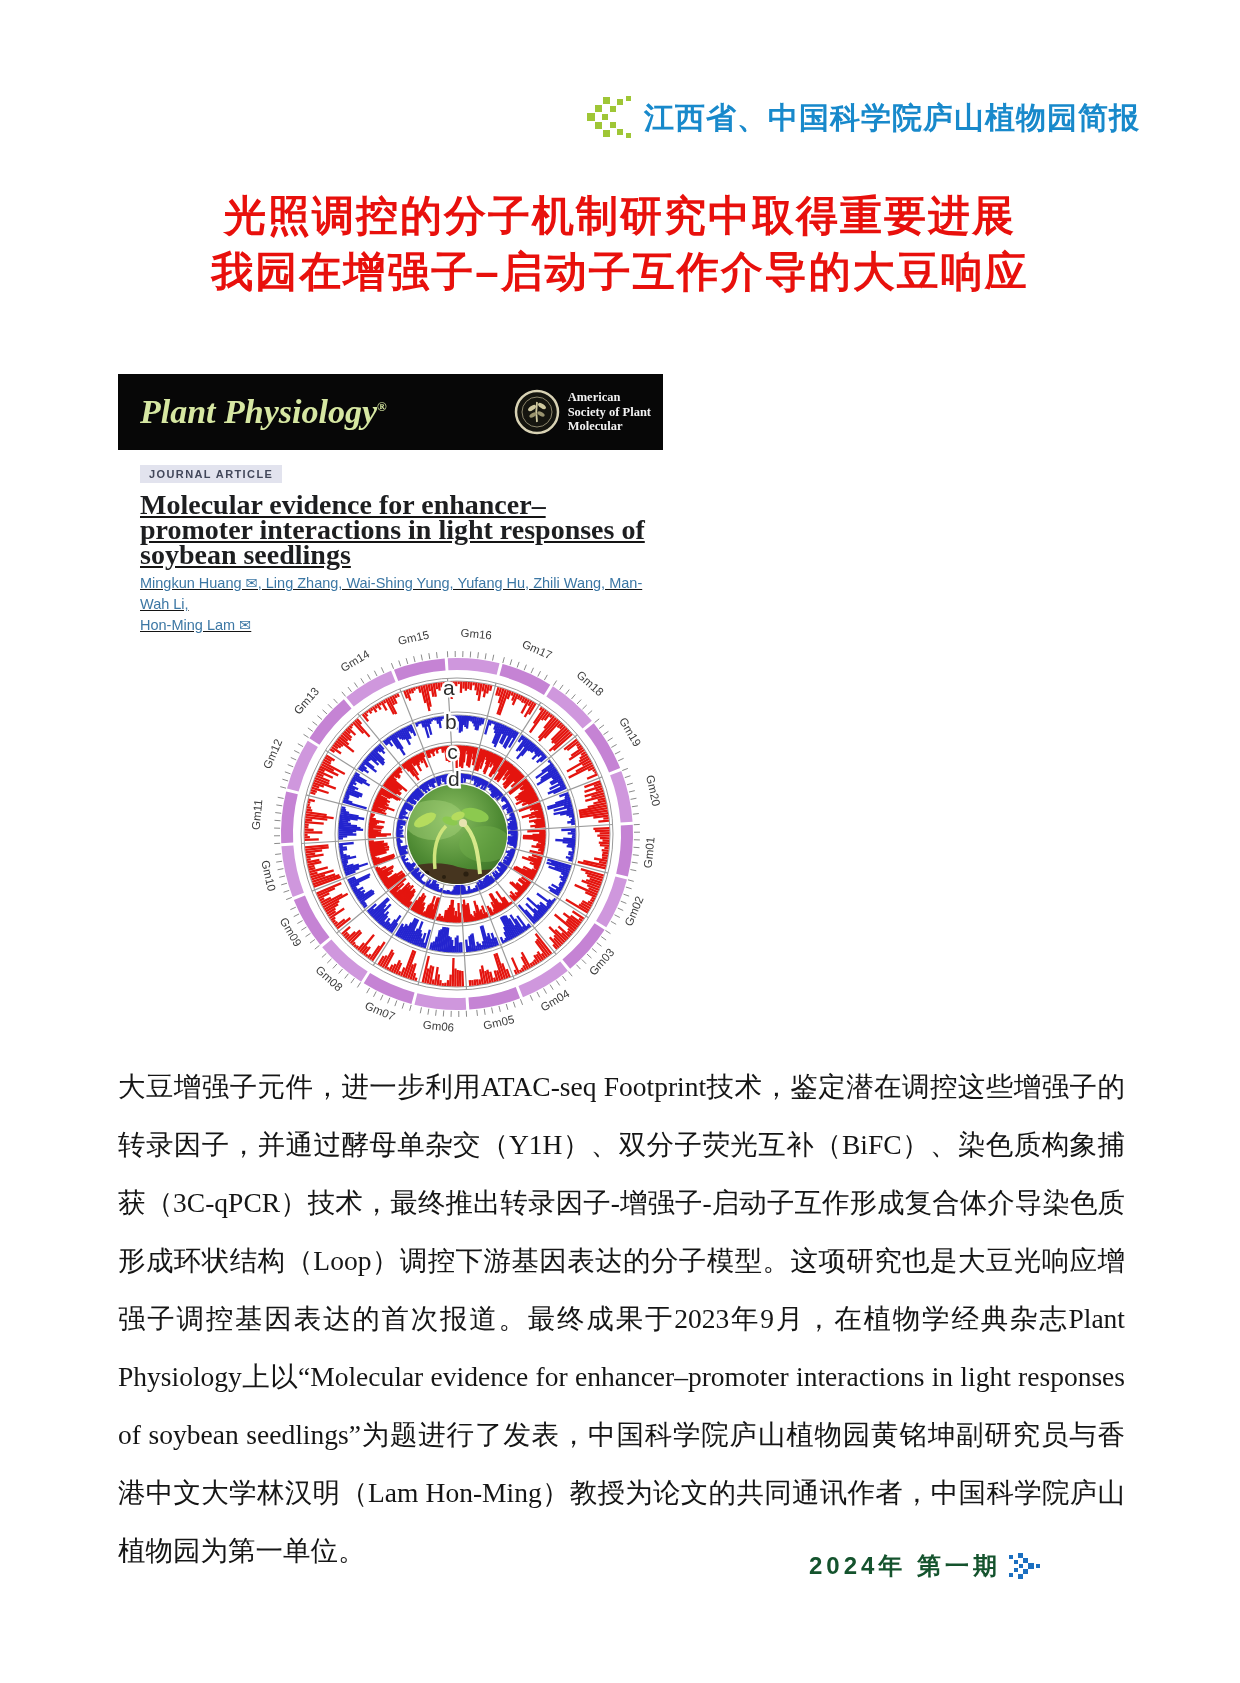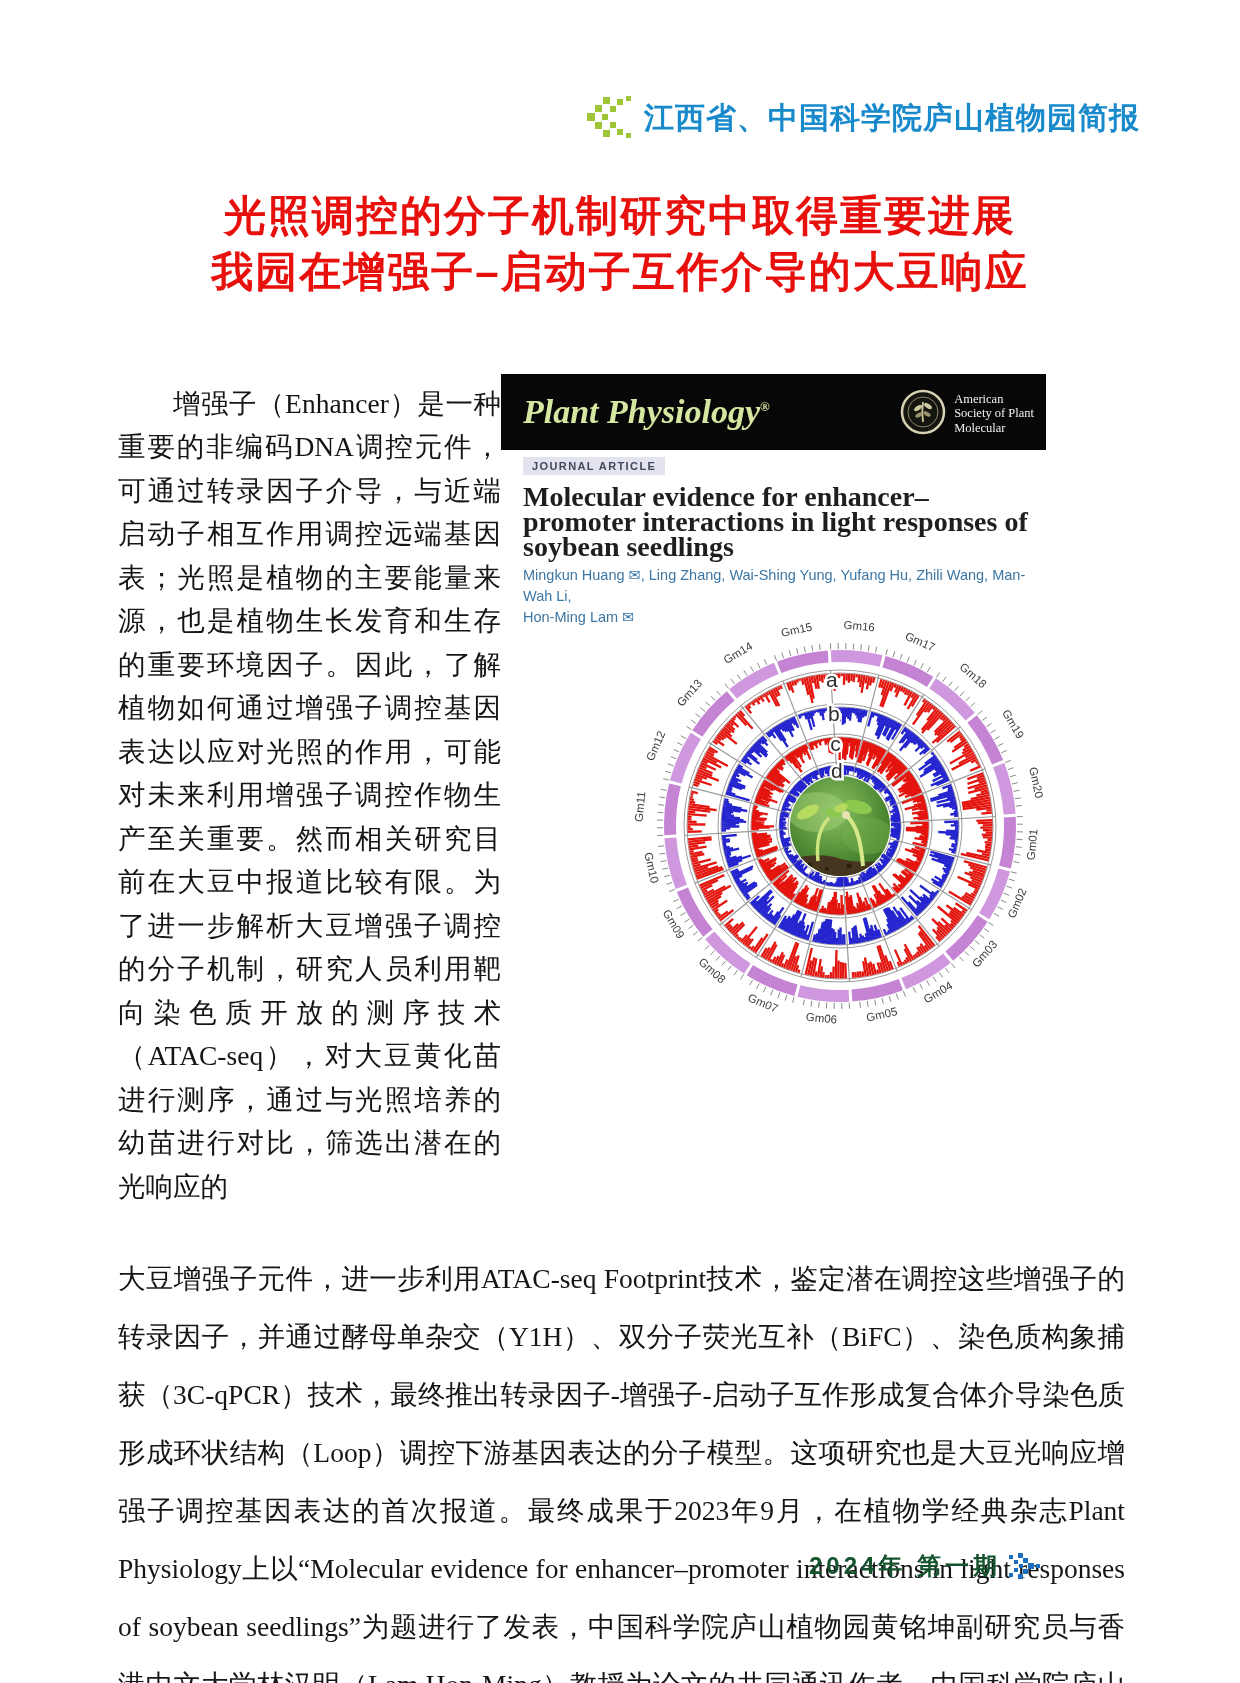--- a/index.html
+++ b/index.html
@@ -39,24 +39,24 @@
   figure.journal{width:545px;flex:none;margin:20px 0 0 0;padding:0;
     font-family:"Liberation Sans","DejaVu Sans",sans-serif;}
   .jbar{
     height:76px;background:#070707;
     display:flex;align-items:center;justify-content:space-between;
     padding:0 12px 0 22px;
   }
   .masthead{font-family:"Liberation Serif","DejaVu Serif",serif;
     font-style:italic;font-weight:bold;font-size:34px;color:#d6e7a2;}
   .masthead sup{font-size:13px;font-style:normal;}
-  .society{display:flex;align-items:flex-end;gap:8px;
+  .society{display:flex;align-items:center;gap:8px;
     color:#f2f2f2;font-size:12.5px;line-height:14.5px;
-    font-family:"Liberation Serif","DejaVu Serif",serif;}
-  .jbody{padding:6px 0 0 22px;}
+    font-family:"Liberation Serif","DejaVu Serif",serif;font-weight:bold;}
+  .jbody{padding:14px 0 0 22px;text-decoration:underline;}
   .badge{display:inline-block;background:#e2e3ee;color:#42475a;
     font-size:11px;font-weight:bold;letter-spacing:1.4px;padding:3px 9px;}
   .ptitle{margin-top:9px;width:514px;
     font-family:"Liberation Serif","DejaVu Serif",serif;
     font-weight:bold;font-size:28px;line-height:25px;color:#1d1e20;}
   .pauthors{margin-top:6px;font-size:14.5px;line-height:21px;color:#3c77a4;}
   #circos{display:block;margin:-12px 0 0 82px;}
   
   .pfooter{
     position:absolute;top:1550px;right:198px;
@@ -90,21 +90,20 @@
     <span class="btitle">江西省、中国科学院庐山植物园简报</span>
   </div>
 
   <h1 class="headline">
     <div>光照调控的分子机制研究中取得重要进展</div>
     <div>我园在增强子–启动子互作介导的大豆响应</div>
   </h1>
 
   <div class="content">
     <div class="row">
-      <p class="para para1">增强子（Enhancer）是一种重要的非编码DNA调控元件，可通过转录因子介导，与近端启动子相互作用调控远端基因表；光照是植物的主要能量来源，也是植物生长发育和生存的重要环境因子。因此，了解植物如何通过增强子调控基因表达以应对光照的作用，可能对未来利用增强子调控作物生产至关重要。然而相关研究目前在大豆中报道比较有限。为了进一步解析大豆增强子调控的分子机制，研究人员利用靶向染色质开放的测序技术（ATAC-seq），对大豆黄化苗进行测序，通过与光照培养的幼苗进行对比，筛选出潜在的光响应的</p>
 
       <figure class="journal">
         <div class="jbar">
           <span class="masthead"><span>Plant Physiology</span><sup>®</sup></span>
           <span class="society">
             <svg width="46" height="46" viewBox="0 0 46 46" aria-hidden="true">
               <circle cx="23" cy="23" r="21" fill="#15150f" stroke="#d8d2b4" stroke-width="2.5"></circle>
               <circle cx="23" cy="23" r="15" fill="none" stroke="#8c866c" stroke-width="1"></circle>
               <path d="M23 33 C22 26 22 20 23 13" stroke="#cfc9a0" stroke-width="1.8" fill="none"></path>
               <ellipse cx="18" cy="19" rx="4.5" ry="2.2" fill="#cfc9a0" transform="rotate(-35 18 19)"></ellipse>

